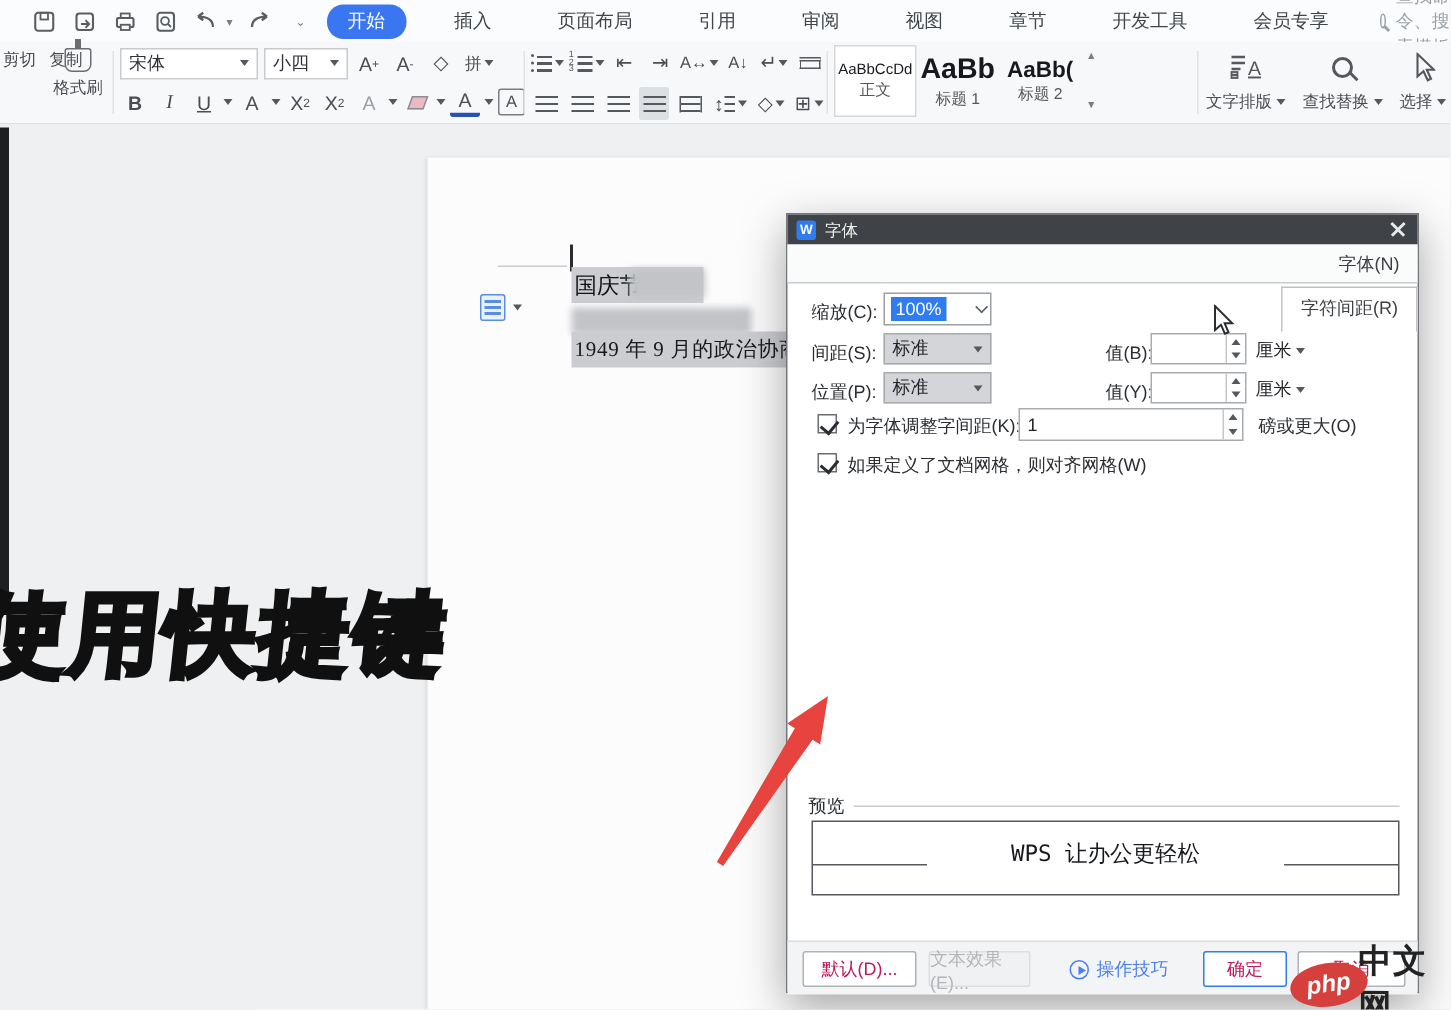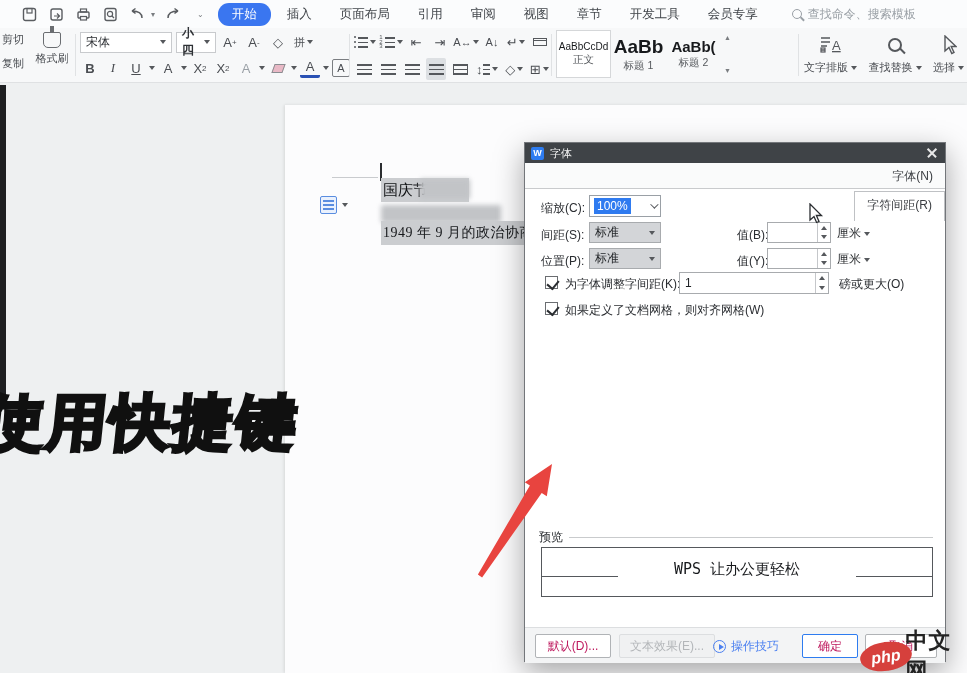--- a/index.html
+++ b/index.html
@@ -7,32 +7,32 @@
   body {
     font-family:"Liberation Sans","DejaVu Sans",sans-serif;
     font-size:12px; color:#3b3e42; background:#eef0f1; position:relative;
   }
   
   .topbar { position:absolute; left:0; top:0; width:967px; height:28px; background:#fbfcfd; display:flex; align-items:center; }
   .qa-icons { display:flex; align-items:center; gap:9px; padding-left:20px; color:#5a5d61; }
   .qa-btn { width:18px; height:18px; display:flex; align-items:center; justify-content:center; font-size:14px; }
   .qa-btn svg { display:block; }
   .dd-mini { font-size:8px; color:#7a7d81; margin-left:-4px; }
-  .tabs { display:flex; align-items:center; margin-left:14px; gap:4px; }
+  .tabs { display:flex; align-items:center; margin-left:14px; gap:20px; }
   .tab { padding:3px 12px; font-size:12.5px; color:#41454a; white-space:nowrap; }
   .tab.active { background:#3a76f0; color:#fff; border-radius:11px; padding:3px 14px; }
   .searchbox { display:flex; align-items:center; gap:6px; margin-left:22px; color:#9aa0a6; }
   .mag { width:10px; height:10px; border:1.5px solid #9aa0a6; border-radius:50%; position:relative; }
   .mag::after { content:""; position:absolute; width:5px; height:1.5px; background:#9aa0a6; transform:rotate(45deg); right:-4px; bottom:-1px; }
   
   .ribbon { position:absolute; left:0; top:28px; width:967px; height:55px; background:#f7f8f9; border-bottom:1px solid #dfe1e3; }
   .vsep { position:absolute; top:6px; height:42px; width:1px; background:#e0e2e4; }
   .rb { color:#4a4d52; }
   .grp-clip { position:absolute; left:0; top:0; width:72px; height:54px; }
-  .clip-col { position:absolute; left:2px; top:4px; display:flex; flex-direction:column; gap:9px; font-size:11px; }
+  .clip-col { position:absolute; left:2px; top:4px; display:flex; flex-direction:row; gap:9px; font-size:11px; }
   .fmt-painter { position:absolute; left:34px; top:2px; width:36px; text-align:center; font-size:11px; }
   .brush { width:18px; height:16px; margin:2px auto 3px; border:1.5px solid #6a6d71; border-radius:2px 2px 5px 5px; position:relative; }
   .brush::after { content:""; position:absolute; left:6px; top:-7px; width:4px; height:6px; background:#6a6d71; }
   .grp-font { position:absolute; left:80px; top:3px; width:266px; }
   .combo { background:#fff; border:1px solid #c8cacd; height:21px; display:flex; align-items:center; justify-content:space-between; padding:0 5px; font-size:12px; color:#2e3135; }
   .car { width:0; height:0; border-left:3.5px solid transparent; border-right:3.5px solid transparent; border-top:4px solid #55585c; }
   .chev { width:6px; height:6px; border-right:1.4px solid #55585c; border-bottom:1.4px solid #55585c; transform:rotate(45deg) translateY(-2px); }
   .frow { display:flex; align-items:center; gap:2px; }
   .ibtn { min-width:20px; height:22px; display:flex; align-items:center; justify-content:center; padding:0 2px; font-size:13px; border-radius:2px; }
   .ibtn.active { background:#dde0e3; }
@@ -191,21 +191,21 @@
     </div>
   </div>
   <div class="vsep" style="left:75px;"></div>
 
   <div class="grp-font">
     <div class="frow" style="gap:4px;">
       <div class="combo" style="width:92px;">
         <span>宋体</span>
           <span class="car"></span>
       </div>
-      <div class="combo" style="width:40px;font-weight:bold;">
+      <div class="combo" style="width:56px;">
         <span>小四</span>
           <span class="car"></span>
       </div>
       <span class="ibtn">
           <span>A</span>
           <sup style="font-size:8px;">+</sup>
         </span>
       <span class="ibtn">
           <span>A</span>
           <sup style="font-size:8px;">-</sup>
@@ -479,21 +479,21 @@
     <span class="pline"></span>
   </div>
   <div class="prev-box">
     <span class="mid-l"></span>
       <span class="mid-r"></span>
     <div class="prev-text">WPS 让办公更轻松</div>
   </div>
 
   <div class="dlg-footer">
     <div class="fbtn" style="left:10px; width:76px;">默认(D)...</div>
-    <div class="fbtn disabled" style="left:94px; width:96px;">文本效果(E)...</div>
+    <div class="fbtn disabled" style="left:94px; width:68px;">文本效果(E)...</div>
     <div class="tips">
       <span class="playc"></span>
       <span>操作技巧</span>
     </div>
     <div class="fbtn primary" style="left:277px; width:56px;">确定</div>
     <div class="fbtn" style="left:340px; width:72px;">取消</div>
   </div>
 </div>
 
 <div class="wm">

